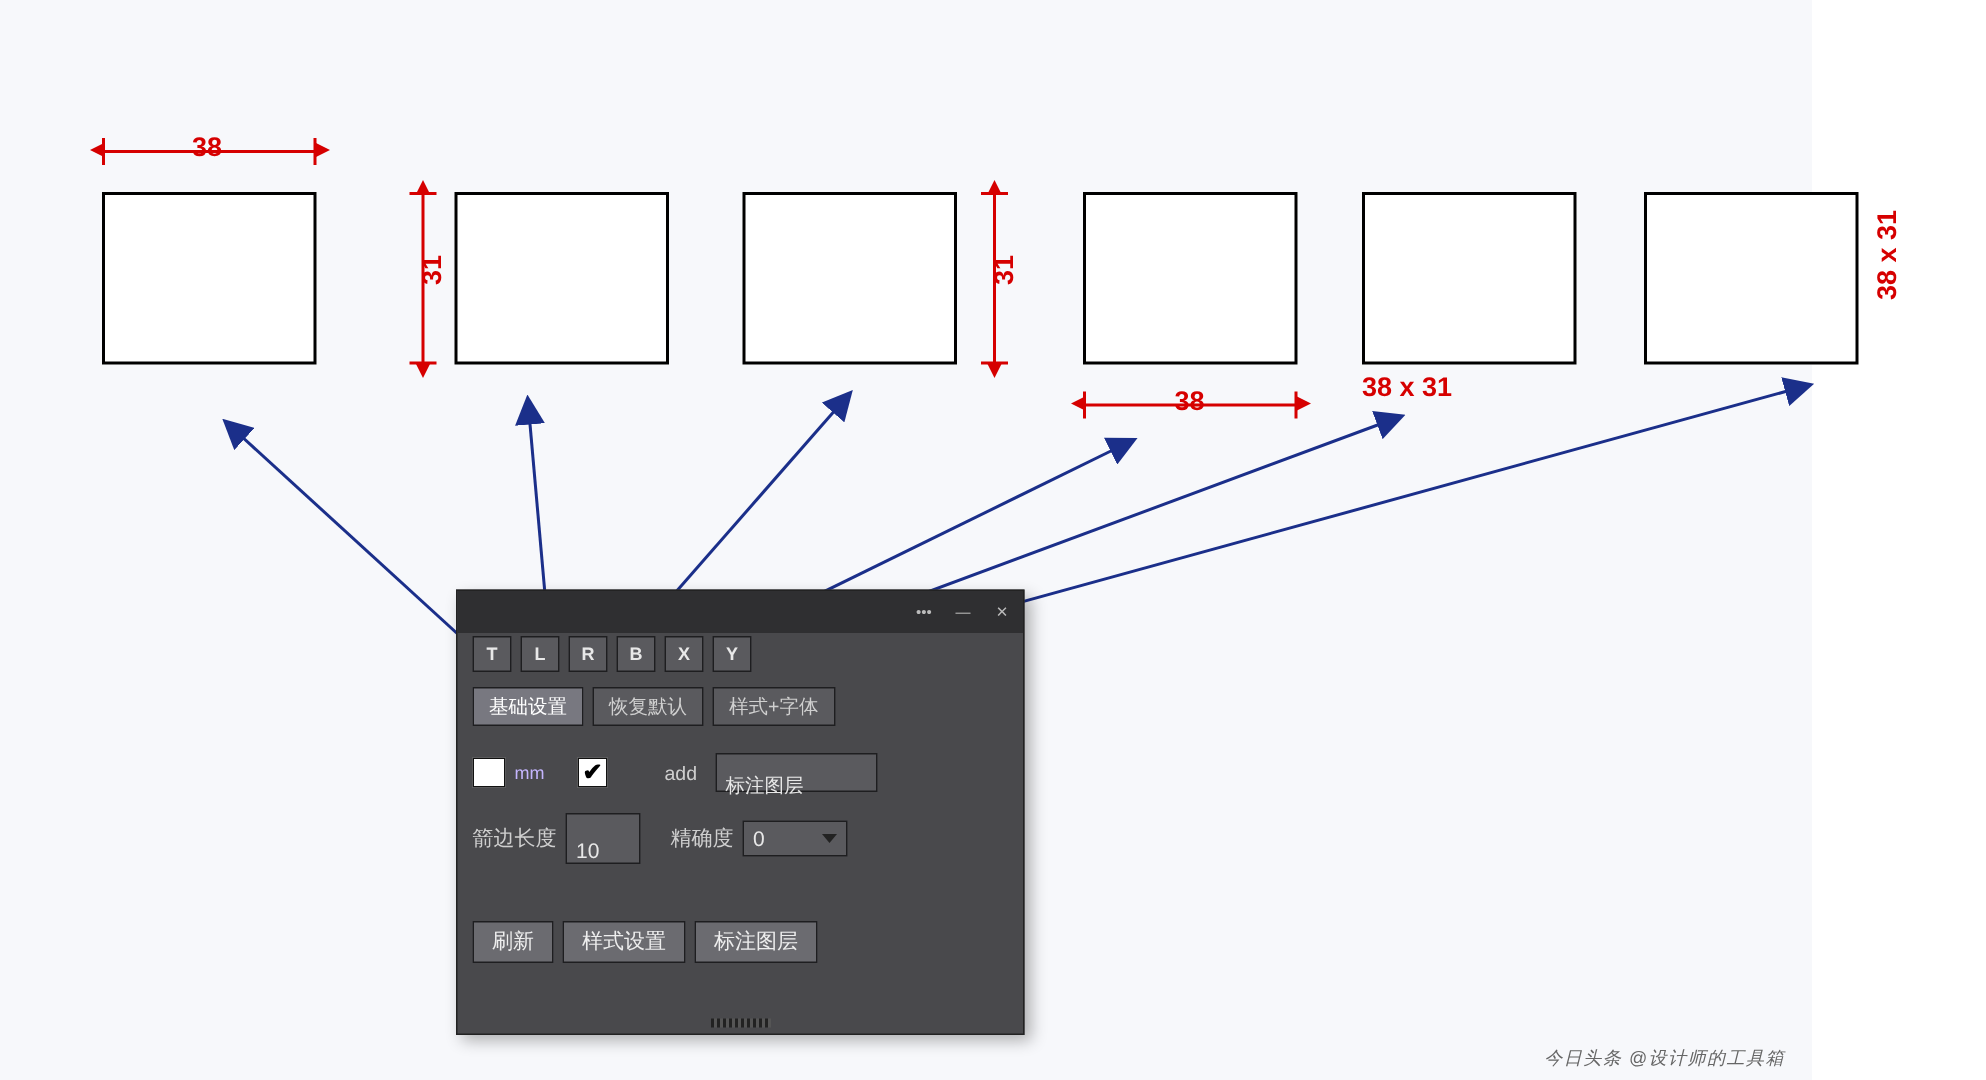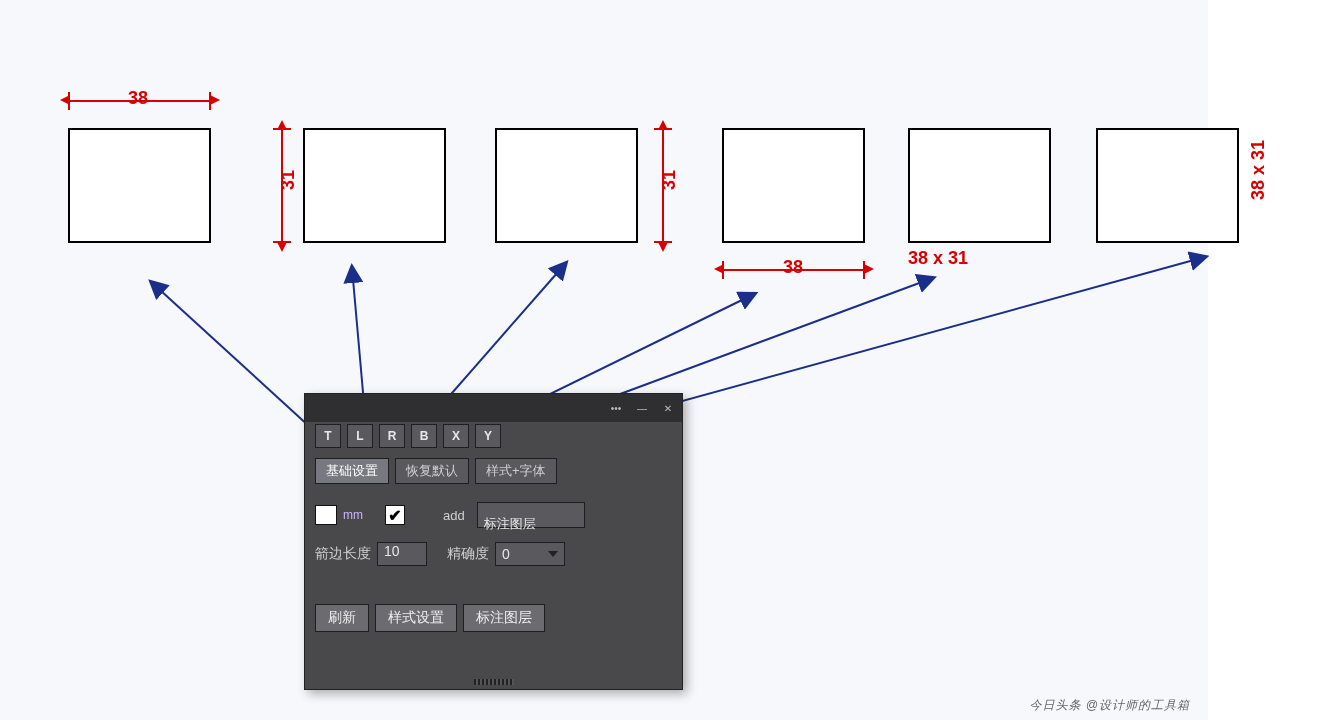--- a/index.html
+++ b/index.html
@@ -141,21 +141,21 @@
     color: #e8e8e8;
     height: 24px; padding: 12px 6px;
     font-size: 13px;
   }
   .label { color: #cfcfcf; font-size: 14px; text-align: center; }
   .numfield {
     width: 50px; height: 24px;
     background: #5a5a5e;
     border: 1px solid #1e1e20;
     color: #e8e8e8;
-    padding: 0 6px; font-size: 14px;
+    padding: 16px 6px; font-size: 14px;
   }
   .select {
     width: 70px; height: 24px;
     background: #5a5a5e;
     border: 1px solid #1e1e20;
     color: #e8e8e8;
     font-size: 14px;
     display: flex; align-items: center; justify-content: space-between;
     padding: 0 6px; cursor: pointer;
   }

